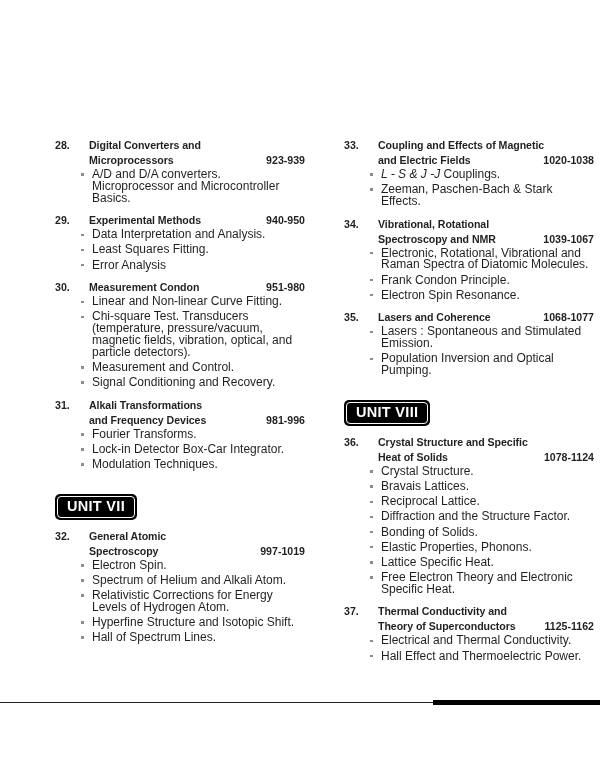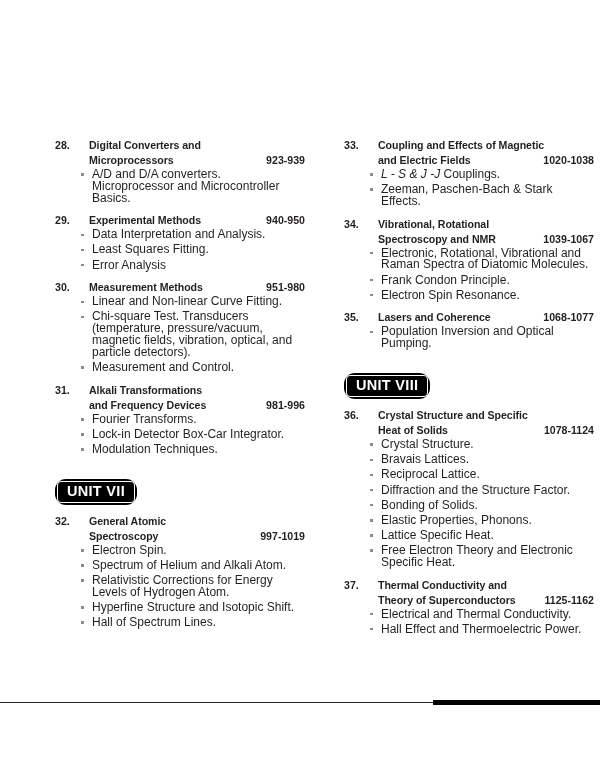--- a/index.html
+++ b/index.html
@@ -37,21 +37,21 @@
   .col {
     position: relative;
   }
   .col-left  { width: 250px; margin-left: 55px; }
   .col-right { width: 250px; margin-left: 39px; }
 
   
   .unit-badge {
     display: inline-block;
     background: #000000;
-    border-radius: 11px;
+    border-radius: 5px;
     padding: 2px 2px;
     margin: 14px 0 9px 0;
   }
   .unit-badge-inner {
     border: 1.4px solid #ffffff;
     border-radius: 4px;
     padding: 2px 9px 3px 9px;
   }
   .unit-badge-label {
     color: #ffffff;
@@ -187,29 +187,30 @@
           <ul class="bullets">
             <li class="bullet">Data Interpretation and Analysis.</li>
             <li class="bullet">Least Squares Fitting.</li>
             <li class="bullet">Error Analysis</li>
           </ul>
         </div><div class="entry">
           <div class="entry-head">
             <div class="entry-num">30.</div>
             <div class="entry-title-wrap">
               <div class="entry-title-line">
-                <span class="entry-title">Measurement Methods</span>
+                <span class="entry-title">Measurement Condon</span>
                 <span class="entry-pages">951-980</span>
               </div>
             </div>
           </div>
           <ul class="bullets">
             <li class="bullet">Linear and Non-linear Curve Fitting.</li>
             <li class="bullet">Chi-square Test. Transducers (temperature, pressure/vacuum, magnetic fields, vibration, optical, and particle detectors).</li>
             <li class="bullet">Measurement and Control.</li>
+            <li class="bullet">Signal Conditioning and Recovery.</li>
           </ul>
         </div><div class="entry">
           <div class="entry-head">
             <div class="entry-num">31.</div>
             <div class="entry-title-wrap">
               <div class="entry-title-line">
                 <span class="entry-title">Alkali Transformations</span>
               </div>
               <div class="entry-title-line">
                 <span class="entry-title">and Frequency Devices</span>
@@ -284,20 +285,21 @@
           <div class="entry-head">
             <div class="entry-num">35.</div>
             <div class="entry-title-wrap">
               <div class="entry-title-line">
                 <span class="entry-title">Lasers and Coherence</span>
                 <span class="entry-pages">1068-1077</span>
               </div>
             </div>
           </div>
           <ul class="bullets">
+            <li class="bullet">Lasers : Spontaneous and Stimulated Emission.</li>
             <li class="bullet">Population Inversion and Optical Pumping.</li>
           </ul>
         </div><div class="unit-badge"><div class="unit-badge-inner">
             <span class="unit-badge-label">UNIT VIII</span>
           </div></div><div class="entry">
           <div class="entry-head">
             <div class="entry-num">36.</div>
             <div class="entry-title-wrap">
               <div class="entry-title-line">
                 <span class="entry-title">Crystal Structure and Specific</span>

